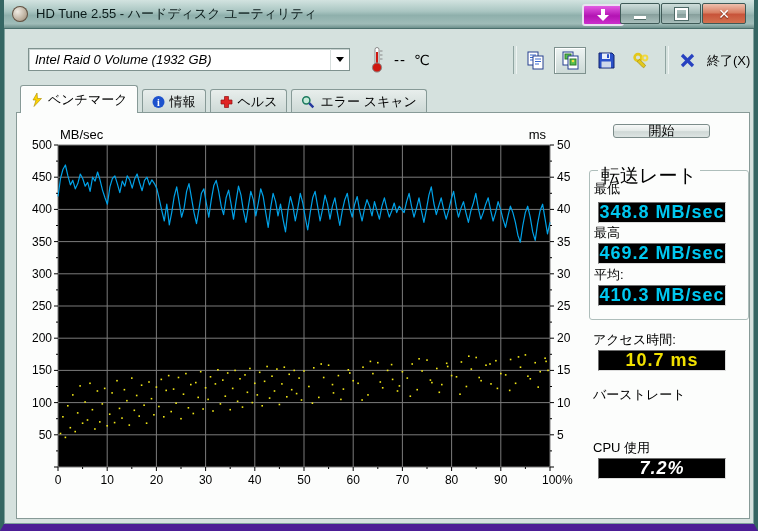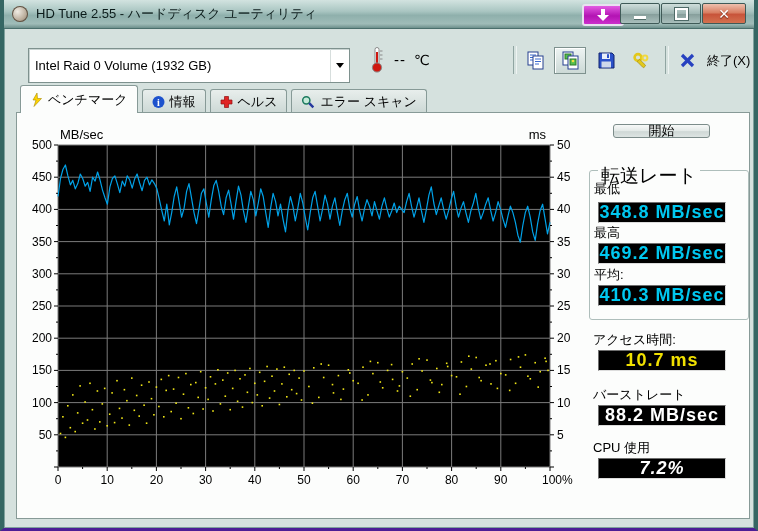--- a/index.html
+++ b/index.html
@@ -1,19 +1,19 @@
 <!DOCTYPE html>
 <html><head>
 <meta charset="utf-8">
 <style>
   html,body{margin:0;padding:0;background:#fff;}
   body{width:758px;height:531px;overflow:hidden;position:relative;
        font-family:"Liberation Sans","DejaVu Sans",sans-serif;-webkit-font-smoothing:none;}
   .window{position:absolute;left:0;top:0;width:758px;height:531px;
-          border-left:4px solid #356663;border-right:4px solid #356663;border-bottom:3px solid #4c1d95;
+          border-left:4px solid #356663;border-right:4px solid #356663;border-bottom:7px solid #4c1d95;
           box-sizing:border-box;background:#d5e1de;box-shadow:inset 0 0 0 1px #7fa19d;}
   
   .titlebar{position:absolute;left:0;top:0;right:0;height:28px;
             background:linear-gradient(180deg,#d2e3e0 0%,#aac6c2 40%,#8fb0ac 55%,#9fbcb8 85%,#6d908c 100%);
             border-bottom:1px solid #4a6f6c;}
   .app-icon{position:absolute;left:8px;top:6px;width:16px;height:16px;border-radius:50%;
             background:radial-gradient(circle at 35% 35%,#f0ece4,#b8aa98 60%,#6e6254);
             box-shadow:inset 0 0 0 1px #5c5244;}
   .title-text{position:absolute;left:32px;top:5px;font-size:13px;color:#0b1b1a;white-space:nowrap;}
   .dl-btn{position:absolute;left:578px;top:4px;width:42px;height:22px;border:2px solid #e8e0f0;border-radius:3px;
@@ -21,23 +21,23 @@
           display:flex;align-items:center;justify-content:center;}
   .winbtns{position:absolute;right:8px;top:3px;display:flex;}
   .wbtn{width:40px;height:21px;border:1px solid #3f5a57;box-sizing:border-box;
         background:linear-gradient(180deg,#cfdedb 0%,#9db5b2 50%,#879f9c 55%,#a9bfbc 100%);
         display:flex;align-items:center;justify-content:center;margin-left:1px;border-radius:2px;}
   .wbtn.close{width:44px;background:linear-gradient(180deg,#eec0ae 0%,#d97f63 45%,#c8543a 55%,#d4714f 100%);}
   .glyph-min{width:12px;height:3px;background:#fff;box-shadow:0 1px 0 #4e6a67;margin-top:8px;}
   .glyph-max{width:9px;height:8px;border:2px solid #fff;box-shadow:0 0 0 1px #4e6a67;}
   .glyph-close{color:#fff;font-size:14px;font-weight:bold;text-shadow:0 1px 1px #6a2313;line-height:1;}
   
-  .combo{position:absolute;left:24px;top:48px;width:322px;height:35px;background:#fff;
+  .combo{position:absolute;left:24px;top:48px;width:322px;height:23px;background:#fff;
          border:1px solid #7e918e;box-shadow:inset 1px 1px 0 #c9d4d2;box-sizing:border-box;
-         display:flex;align-items:center;}
+         display:flex;align-items:center;font-style:italic;}
   .combo-text{font-size:13px;color:#000;padding-left:6px;flex:1;white-space:nowrap;overflow:hidden;}
   .combo-arrow{width:18px;height:100%;display:flex;align-items:center;justify-content:center;border-left:1px solid #d7dedd;}
   .combo-arrow span{width:0;height:0;border-left:4px solid transparent;border-right:4px solid transparent;border-top:5px solid #000;}
   .temp{position:absolute;left:366px;top:46px;display:flex;align-items:center;}
   .temp-dashes{font-size:15px;color:#000;margin-left:10px;letter-spacing:1px;}
   .temp-unit{font-size:14px;color:#000;margin-left:8px;}
   .tb-sep{position:absolute;top:46px;width:2px;height:28px;border-left:1px solid #90a5a2;border-right:1px solid #eef3f2;}
   .tbtn{position:absolute;top:47px;width:28px;height:27px;background:transparent;border:1px solid transparent;
         display:flex;align-items:center;justify-content:center;padding:0;cursor:default;}
   .tbtn.pressed{border:1px solid #7e918e;background:linear-gradient(180deg,#eef4f3,#ccd9d6);box-shadow:inset 1px 1px 0 #fff;}
@@ -517,19 +517,18 @@
     <div class="valbox cyan" style="top:89px;">348.8 MB/sec</div>
     <div class="rlabel" style="left:577px;top:111px;">最高</div>
     <div class="valbox cyan" style="top:130px;">469.2 MB/sec</div>
     <div class="rlabel" style="left:577px;top:153px;">平均:</div>
     <div class="valbox cyan" style="top:172px;">410.3 MB/sec</div>
 
     <div class="rlabel" style="left:576px;top:218px;">アクセス時間:</div>
     <div class="valbox yellow" style="top:237px;">10.7 ms</div>
 
     <div class="rlabel" style="left:576px;top:273px;">バーストレート</div>
-    <div class="valbox white" style="top:292px;">88.2 MB/sec</div>
 
     <div class="rlabel" style="left:576px;top:326px;">CPU 使用</div>
     <div class="valbox white" style="top:345px;font-style:italic;">7.2%</div>
 
   </div>
 </div>
 
 </body></html>

